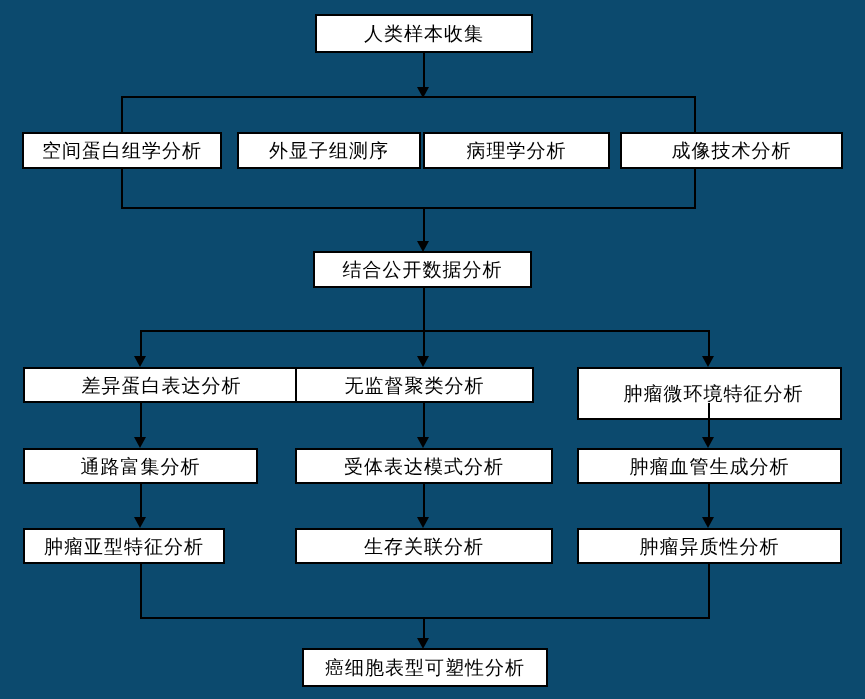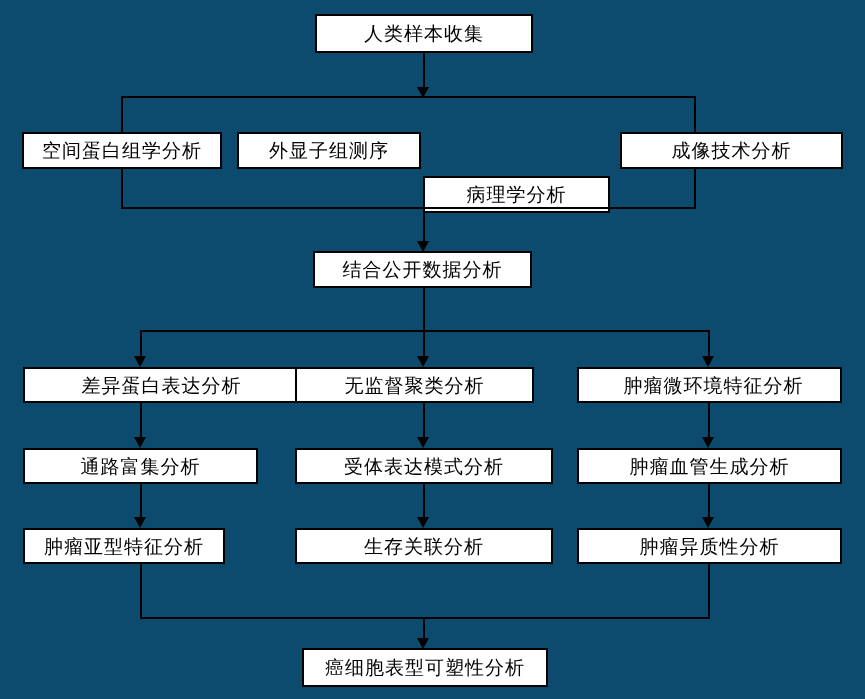--- a/index.html
+++ b/index.html
@@ -36,28 +36,28 @@
 </style>
 </head>
 <body>
 
 <div id="canvas">
 
   <div class="node" style="left:315px; top:14px;  width:218px; height:39px;">人类样本收集</div>
 
   <div class="node" style="left:22px;  top:132px; width:200px; height:37px;">空间蛋白组学分析</div>
   <div class="node" style="left:237px; top:132px; width:184px; height:37px;">外显子组测序</div>
-  <div class="node" style="left:423px; top:132px; width:187px; height:37px;margin-top:44px;">病理学分析</div>
+  <div class="node" style="left:423px; top:132px; width:187px; height:37px;">病理学分析</div>
   <div class="node" style="left:620px; top:132px; width:223px; height:37px;">成像技术分析</div>
 
   <div class="node" style="left:313px; top:251px; width:219px; height:37px;">结合公开数据分析</div>
 
   <div class="node" style="left:23px;  top:367px; width:277px; height:36px;">差异蛋白表达分析</div>
   <div class="node" style="left:295px; top:367px; width:239px; height:36px;">无监督聚类分析</div>
-  <div class="node" style="left:577px; top:367px; width:265px; height:36px;padding-left:8px;">肿瘤微环境特征分析</div>
+  <div class="node" style="left:577px; top:367px; width:265px; height:53px;padding-left:8px;">肿瘤微环境特征分析</div>
 
   <div class="node" style="left:23px;  top:448px; width:235px; height:36px;">通路富集分析</div>
   <div class="node" style="left:295px; top:448px; width:258px; height:36px;">受体表达模式分析</div>
   <div class="node" style="left:577px; top:448px; width:265px; height:36px;">肿瘤血管生成分析</div>
 
   <div class="node" style="left:23px;  top:528px; width:202px; height:36px;">肿瘤亚型特征分析</div>
   <div class="node" style="left:295px; top:528px; width:258px; height:36px;">生存关联分析</div>
   <div class="node" style="left:577px; top:528px; width:265px; height:36px;">肿瘤异质性分析</div>
 
   <div class="node" style="left:302px; top:648px; width:246px; height:39px;">癌细胞表型可塑性分析</div>

